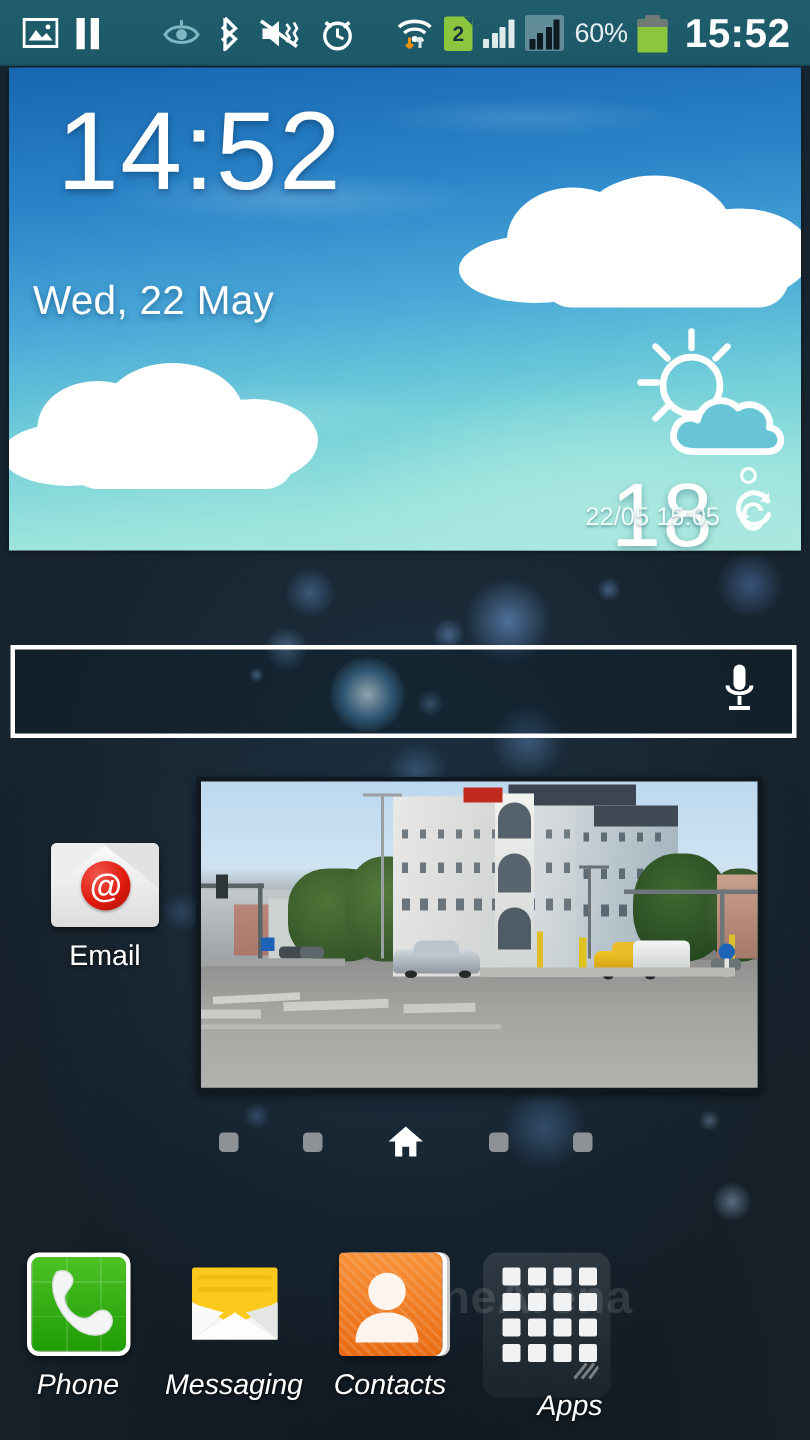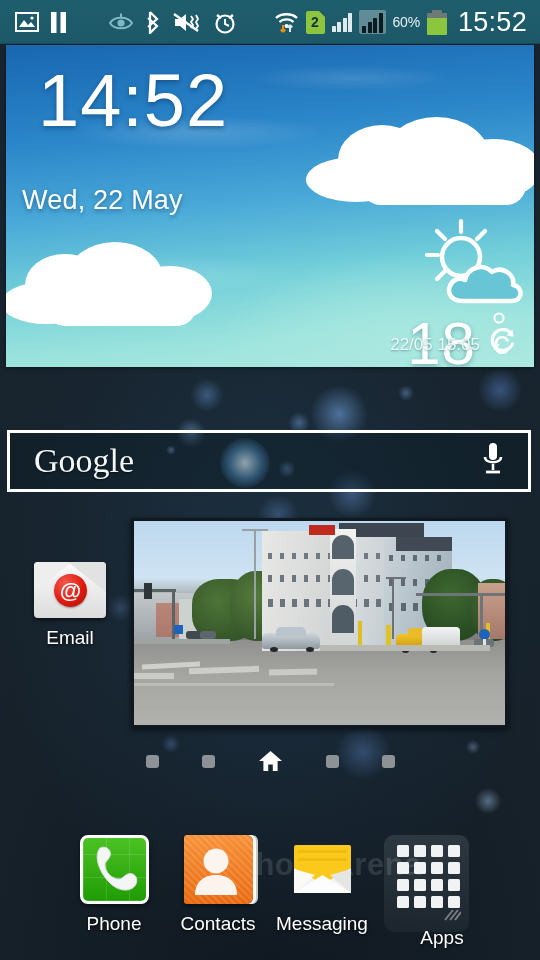--- a/index.html
+++ b/index.html
@@ -27,22 +27,23 @@
     background:linear-gradient(#1f5e6d,#1d5867);
     display:flex; align-items:center; z-index:40;
     box-shadow:inset 0 -1px 0 rgba(0,0,0,.18);
   }
   .sb-left{ display:flex; align-items:center; gap:11px; padding-left:15px; }
   .sb-right{ margin-left:auto; display:flex; align-items:center; gap:7px; padding-right:13px; }
   .sb-ico{ display:flex; align-items:center; justify-content:center; }
   #sb-clock{
     color:#fff; font-size:27px; letter-spacing:.3px; margin-left:4px;
     font-family:"Liberation Sans", sans-serif;
-  }
-  #sb-batt-pct{ color:#e7eef0; font-size:14px; letter-spacing:-.2px; }
+    font-weight:bold;
+  }
+  #sb-batt-pct{ color:#e7eef0; font-size:18px; letter-spacing:-.2px; }
 
   .simbadge{
     width:19px; height:23px; background:#8cc63e; border-radius:2px;
     position:relative; display:flex; align-items:center; justify-content:center;
     font-size:14px; color:#16333d; font-weight:bold;
   }
   .simbadge:after{
     content:""; position:absolute; right:0; top:0;
     border-top:6px solid #1d5867; border-left:6px solid transparent;
   }
@@ -170,21 +171,21 @@
   
   #dock{
     position:absolute; left:0; bottom:0; width:540px; height:135px; z-index:25;
   }
   #watermark{
     position:absolute; left:236px; top:22px; font-size:31px; letter-spacing:.5px;
     color:rgba(255,255,255,.12); font-weight:bold; pointer-events:none;
   }
   #dockrow{
     position:absolute; left:0; top:10px; width:540px;
-    display:flex; justify-content:center; align-items:flex-start;
+    display:flex; justify-content:flex-start; align-items:flex-start;font-style:italic;
   }
   .dockitem{ width:104px; display:flex; flex-direction:column; align-items:center; gap:9px; }
   .dockicon{ width:69px; height:69px; border-radius:8px; position:relative; }
 
   .ic-phone{
     background:
       repeating-linear-gradient(90deg, rgba(255,255,255,.13) 0 1px, rgba(0,0,0,0) 1px 23px),
       repeating-linear-gradient(0deg, rgba(255,255,255,.13) 0 1px, rgba(0,0,0,0) 1px 23px),
       linear-gradient(#4cc224,#1f9c05);
     border:3px solid #fff; box-shadow:0 2px 4px rgba(0,0,0,.5);
@@ -360,21 +361,20 @@
   <div id="wrefresh">
     <svg width="30" height="30" viewBox="0 0 30 30">
       <path d="M24 10 A10.5 10.5 0 1 0 24.5 19" fill="none" stroke="#fff" stroke-width="3.2" stroke-linecap="round"></path>
       <path d="M24.5 4.5 L25 11 L18.6 10.4 Z" fill="#fff"></path>
       <path d="M6 25.5 L5.5 19 L11.9 19.6 Z" fill="#fff"></path>
     </svg>
   </div>
 </div>
 
 <div id="searchbar">
-  <span id="glogo">Google</span>
   <span id="mic">
     <svg width="24" height="34" viewBox="0 0 24 34">
       <rect x="8" y="1" width="8" height="17" rx="4" fill="#fff"></rect>
       <path d="M4 15 C4 22 20 22 20 15" fill="none" stroke="#fff" stroke-width="2.6"></path>
       <path d="M12 22 L12 28" stroke="#fff" stroke-width="2.6"></path>
       <path d="M5 30 L19 30" stroke="#fff" stroke-width="2.8"></path>
     </svg>
   </span>
 </div>
 
@@ -492,48 +492,48 @@
   <div id="watermark">phoneArena</div>
   <div id="dockrow">
 
     <div class="dockitem">
       <span class="dockicon ic-phone">
         <svg width="63" height="63" viewBox="0 0 63 63" style="position:absolute;left:0;top:0;">
           <path d="M17 10 C24 7 29 13 27 18 C25 23 22 23 22 27 C22 34 29 41 36 41 C40 41 40 38 45 36 C50 34 56 39 53 46 C50 53 38 55 28 46 C17 36 10 19 17 10 Z" fill="#f4f6f5" stroke="#dcdfde" stroke-width="1"></path>
         </svg>
       </span>
       <span class="applabel">Phone</span>
-    </div>
-
-    <div class="dockitem">
-      <span class="dockicon ic-contacts">
-        <svg width="69" height="69" viewBox="0 0 69 69" style="position:absolute;left:0;top:0;">
-          <circle cx="32" cy="26" r="12.5" fill="#fdfdfd" opacity=".93"></circle>
-          <path d="M11 60 C11 45 22 40 32 40 C42 40 53 45 53 60 Z" fill="#fdfdfd" opacity=".93"></path>
-        </svg>
-      </span>
-      <span class="applabel">Contacts</span>
     </div>
 
     <div class="dockitem">
       <span class="dockicon ic-messaging">
         <svg width="69" height="69" viewBox="0 0 69 69" style="position:absolute;left:0;top:0;">
           <rect x="6" y="10" width="57" height="24" rx="2" fill="#fbc91b"></rect>
           <rect x="10" y="15" width="49" height="3" fill="#e8b40c" opacity=".6"></rect>
           <rect x="10" y="23" width="49" height="3" fill="#e8b40c" opacity=".6"></rect>
           <path d="M6 33 L63 33 L63 58 L6 58 Z" fill="#f3f4f2"></path>
           <path d="M6 33 L34.5 49 L63 33 Z" fill="#fbc91b"></path>
           <path d="M6 58 L27 40 L6 34 Z" fill="#fafbf9"></path>
           <path d="M63 58 L42 40 L63 34 Z" fill="#e4e6e3"></path>
           <path d="M6 58 L34.5 40 L63 58 Z" fill="#fdfdfc"></path>
         </svg>
       </span>
       <span class="applabel">Messaging</span>
     </div>
 
+    <div class="dockitem">
+      <span class="dockicon ic-contacts">
+        <svg width="69" height="69" viewBox="0 0 69 69" style="position:absolute;left:0;top:0;">
+          <circle cx="32" cy="26" r="12.5" fill="#fdfdfd" opacity=".93"></circle>
+          <path d="M11 60 C11 45 22 40 32 40 C42 40 53 45 53 60 Z" fill="#fdfdfd" opacity=".93"></path>
+        </svg>
+      </span>
+      <span class="applabel">Contacts</span>
+    </div>
+
 
     <div class="dockitem apps" style="height:120px;">
       <span class="dockicon ic-apps">
         <span class="appsgrid">
           <i></i>
             <i></i>
             <i></i>
             <i></i>
           <i></i>
             <i></i>

